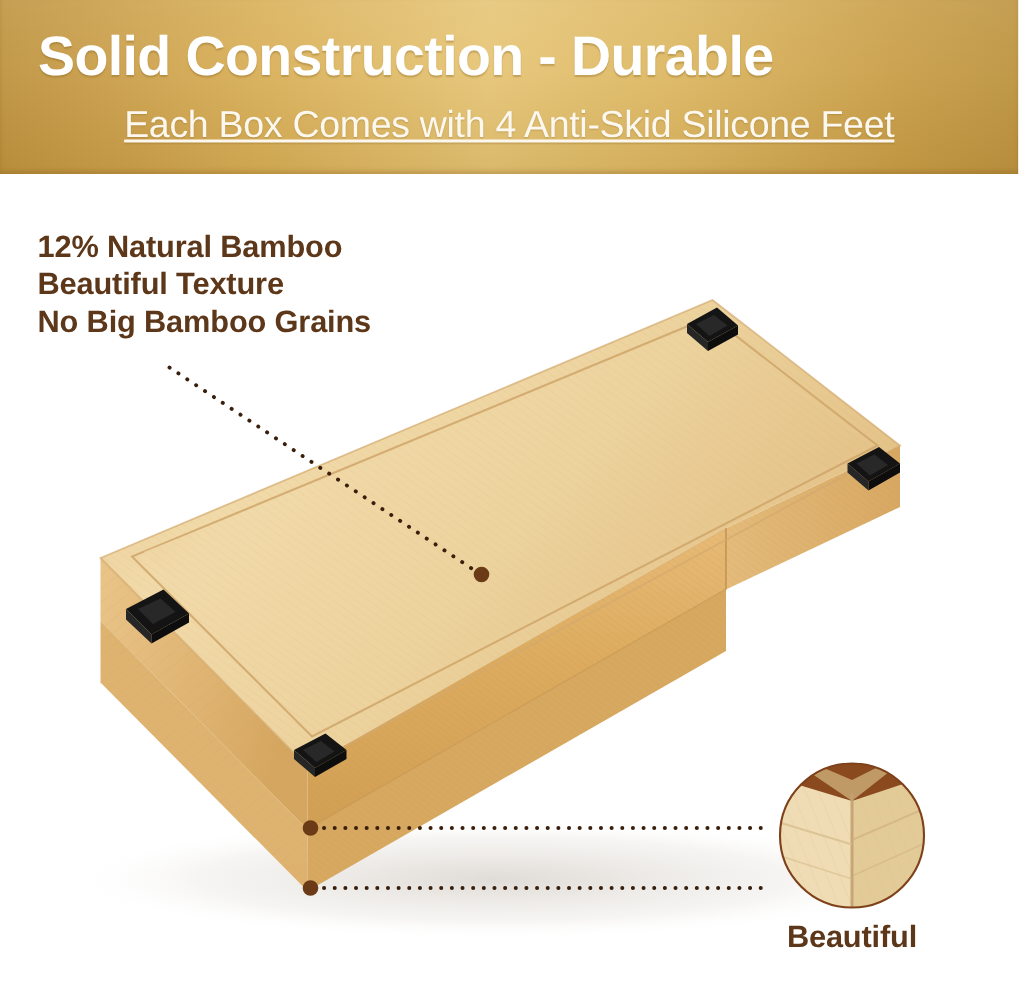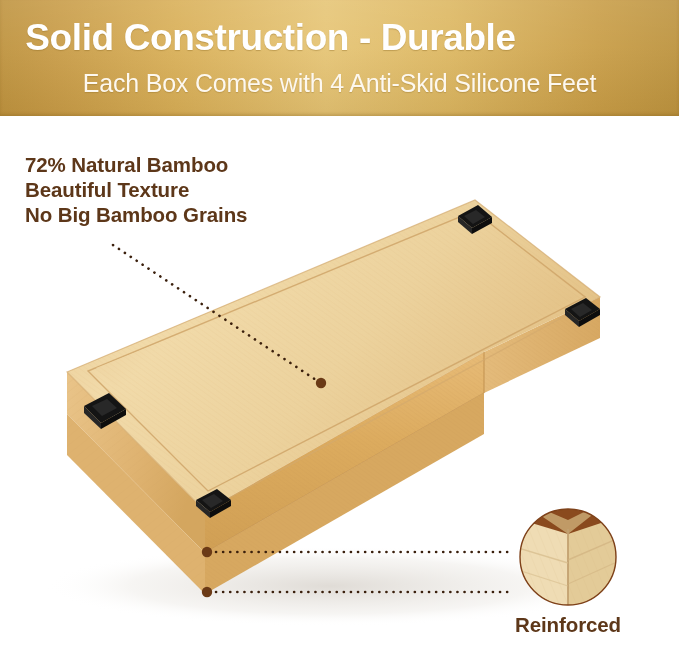--- a/index.html
+++ b/index.html
@@ -62,20 +62,21 @@
     left: 0; top: 68px;
     width: 679px;
     text-align: center;
     color: #fdf8ef;
     font-size: 25px;
     font-weight: normal;
     line-height: 30px;
     letter-spacing: -0.2px;
     text-shadow: 0 1px 1px rgba(130,95,25,0.30);
     white-space: nowrap;
+    text-decoration: underline;
   }
 
   
   #feature-note {
     position: absolute;
     left: 25px; top: 152px;
     color: #5d3719;
     font-size: 20.5px;
     font-weight: bold;
     line-height: 25px;
@@ -112,21 +113,21 @@
 
 <div id="page">
 
   <div id="header-banner">
     <div id="header-sheen"></div>
     <div id="banner-title">Solid Construction - Durable</div>
     <div id="banner-subtitle">Each Box Comes with 4 Anti-Skid Silicone Feet</div>
   </div>
 
   <div id="feature-note">
-    <div>72% Natural Bamboo</div>
+    <div>12% Natural Bamboo</div>
     <div>Beautiful Texture</div>
     <div>No Big Bamboo Grains</div>
   </div>
 
   <div id="product-stage">
     <svg id="product-svg" width="679" height="546" viewBox="0 0 679 546" xmlns="http://www.w3.org/2000/svg">
       <defs>
 
         <linearGradient id="lidGrad" x1="0" y1="0" x2="1" y2="0.5">
           <stop offset="0%" stop-color="#e8c892"></stop>
@@ -278,16 +279,16 @@
 
           <line x1="568" y1="444" x2="628" y2="418" stroke="#cfb07e" stroke-width="1.4" opacity="0.65"></line>
           <line x1="568" y1="468" x2="628" y2="441" stroke="#cfb07e" stroke-width="1.1" opacity="0.5"></line>
         </g>
         <circle cx="568" cy="441" r="48" fill="none" stroke="#7e4119" stroke-width="1.4"></circle>
       </g>
     </svg>
   </div>
 
   <div id="corner-label">
-    <div>Reinforced</div>
+    <div>Beautiful</div>
   </div>
 
 </div>
 
 </body></html>

